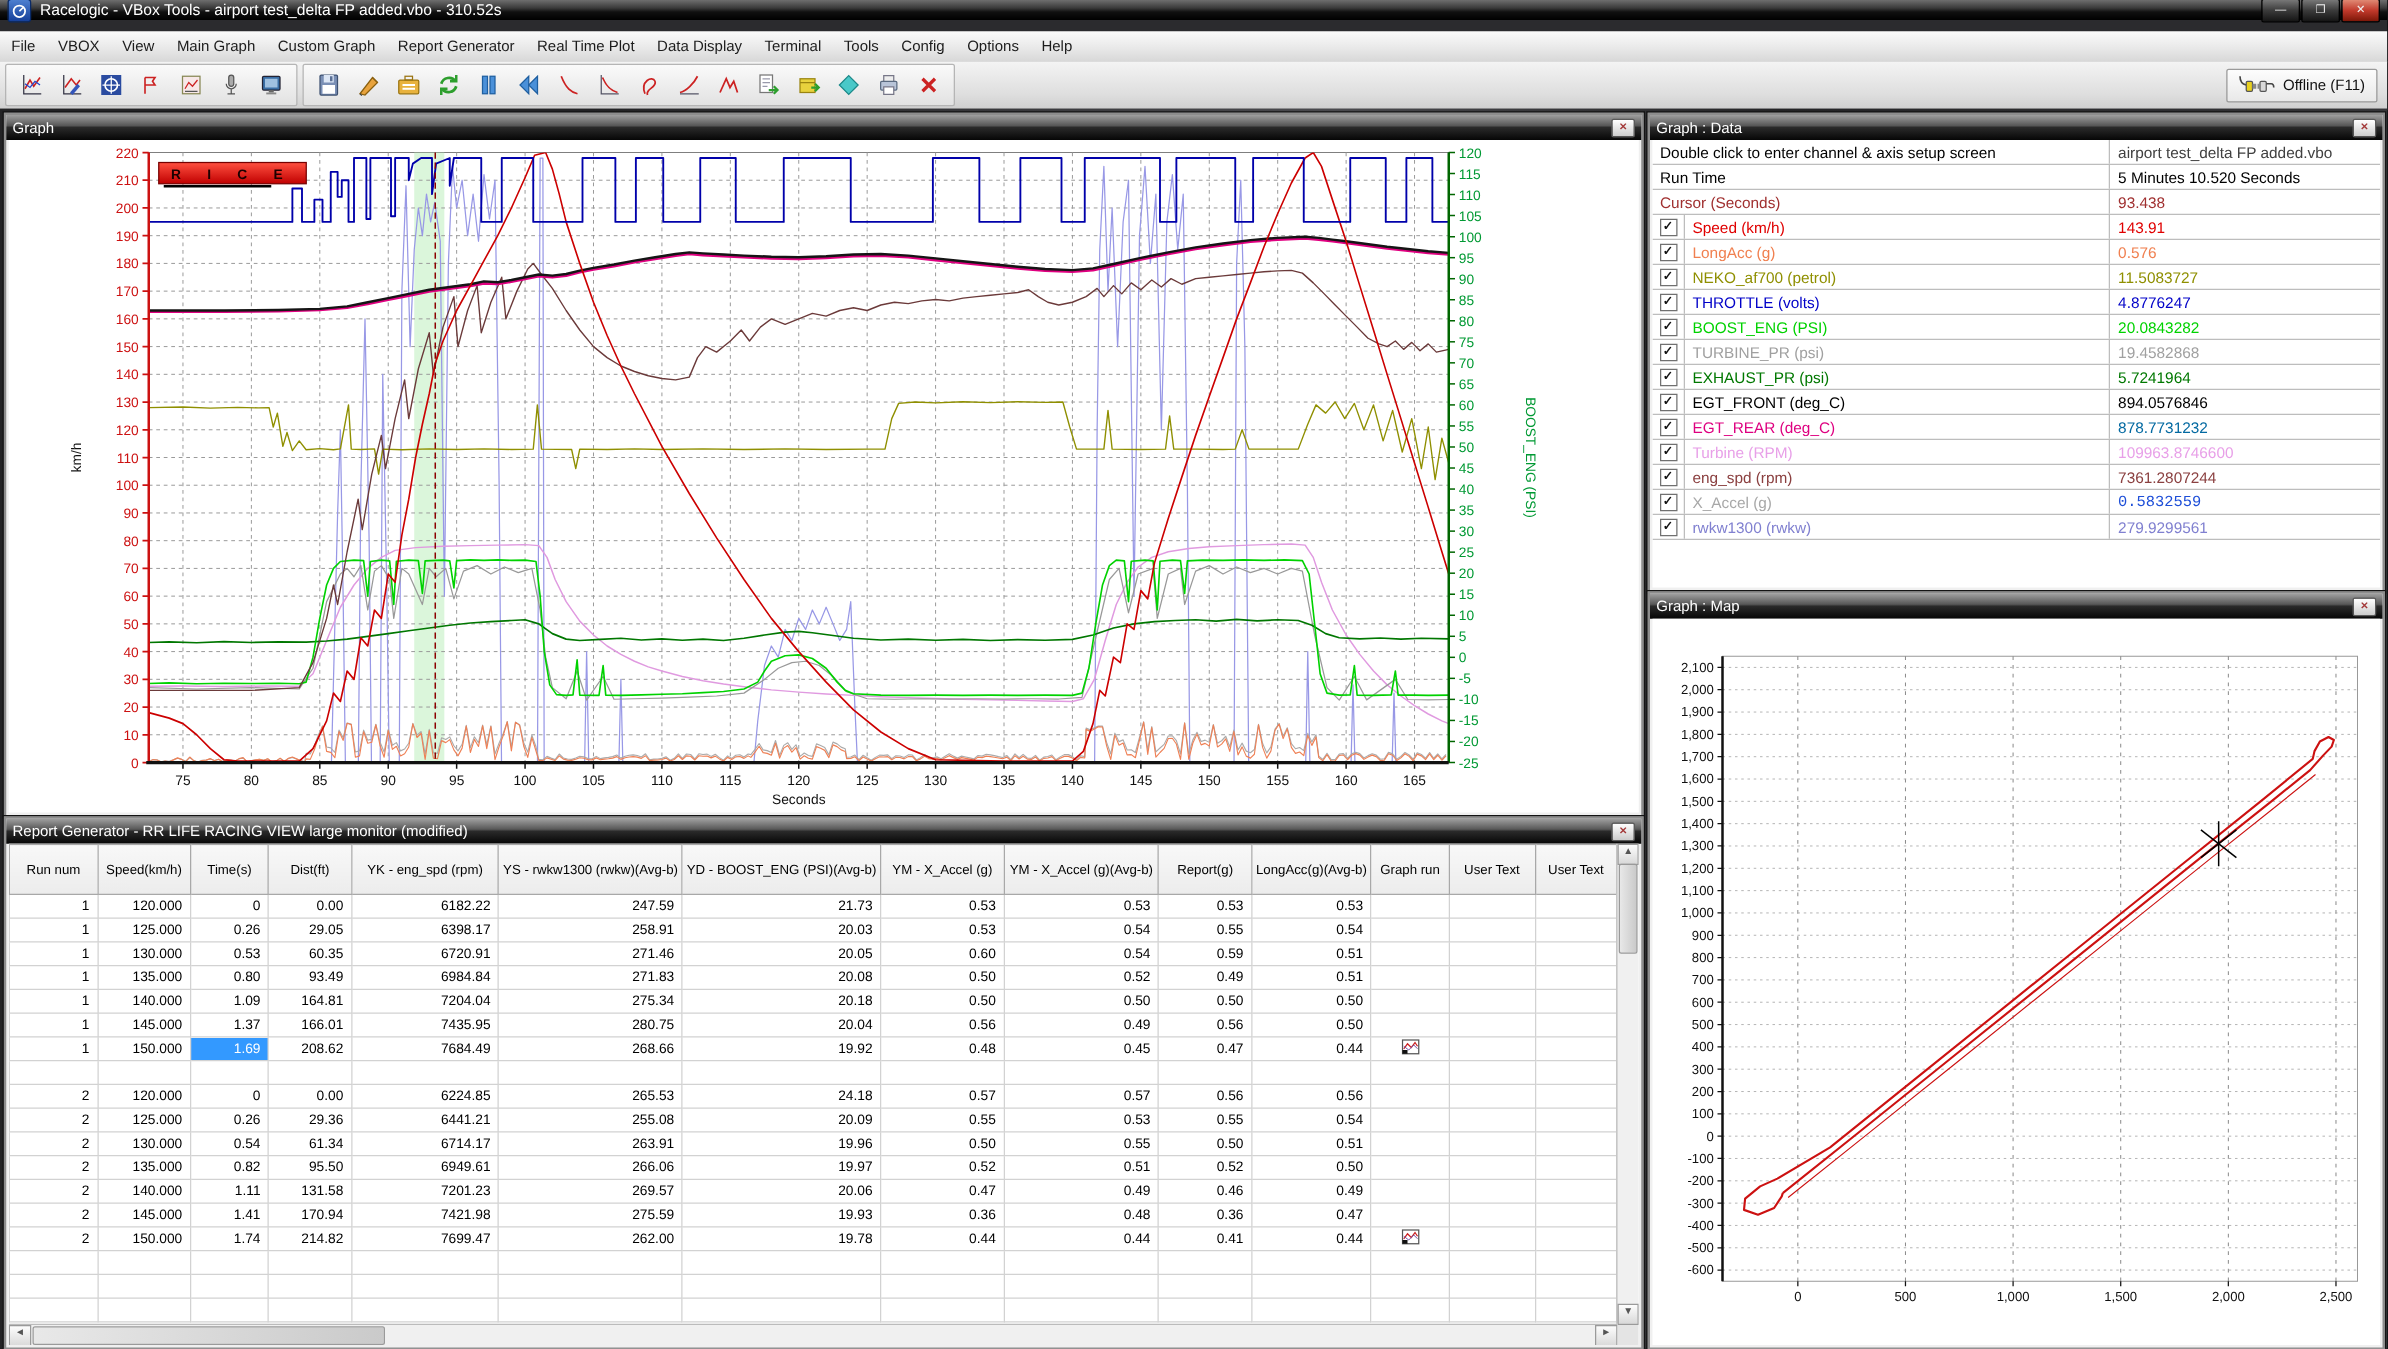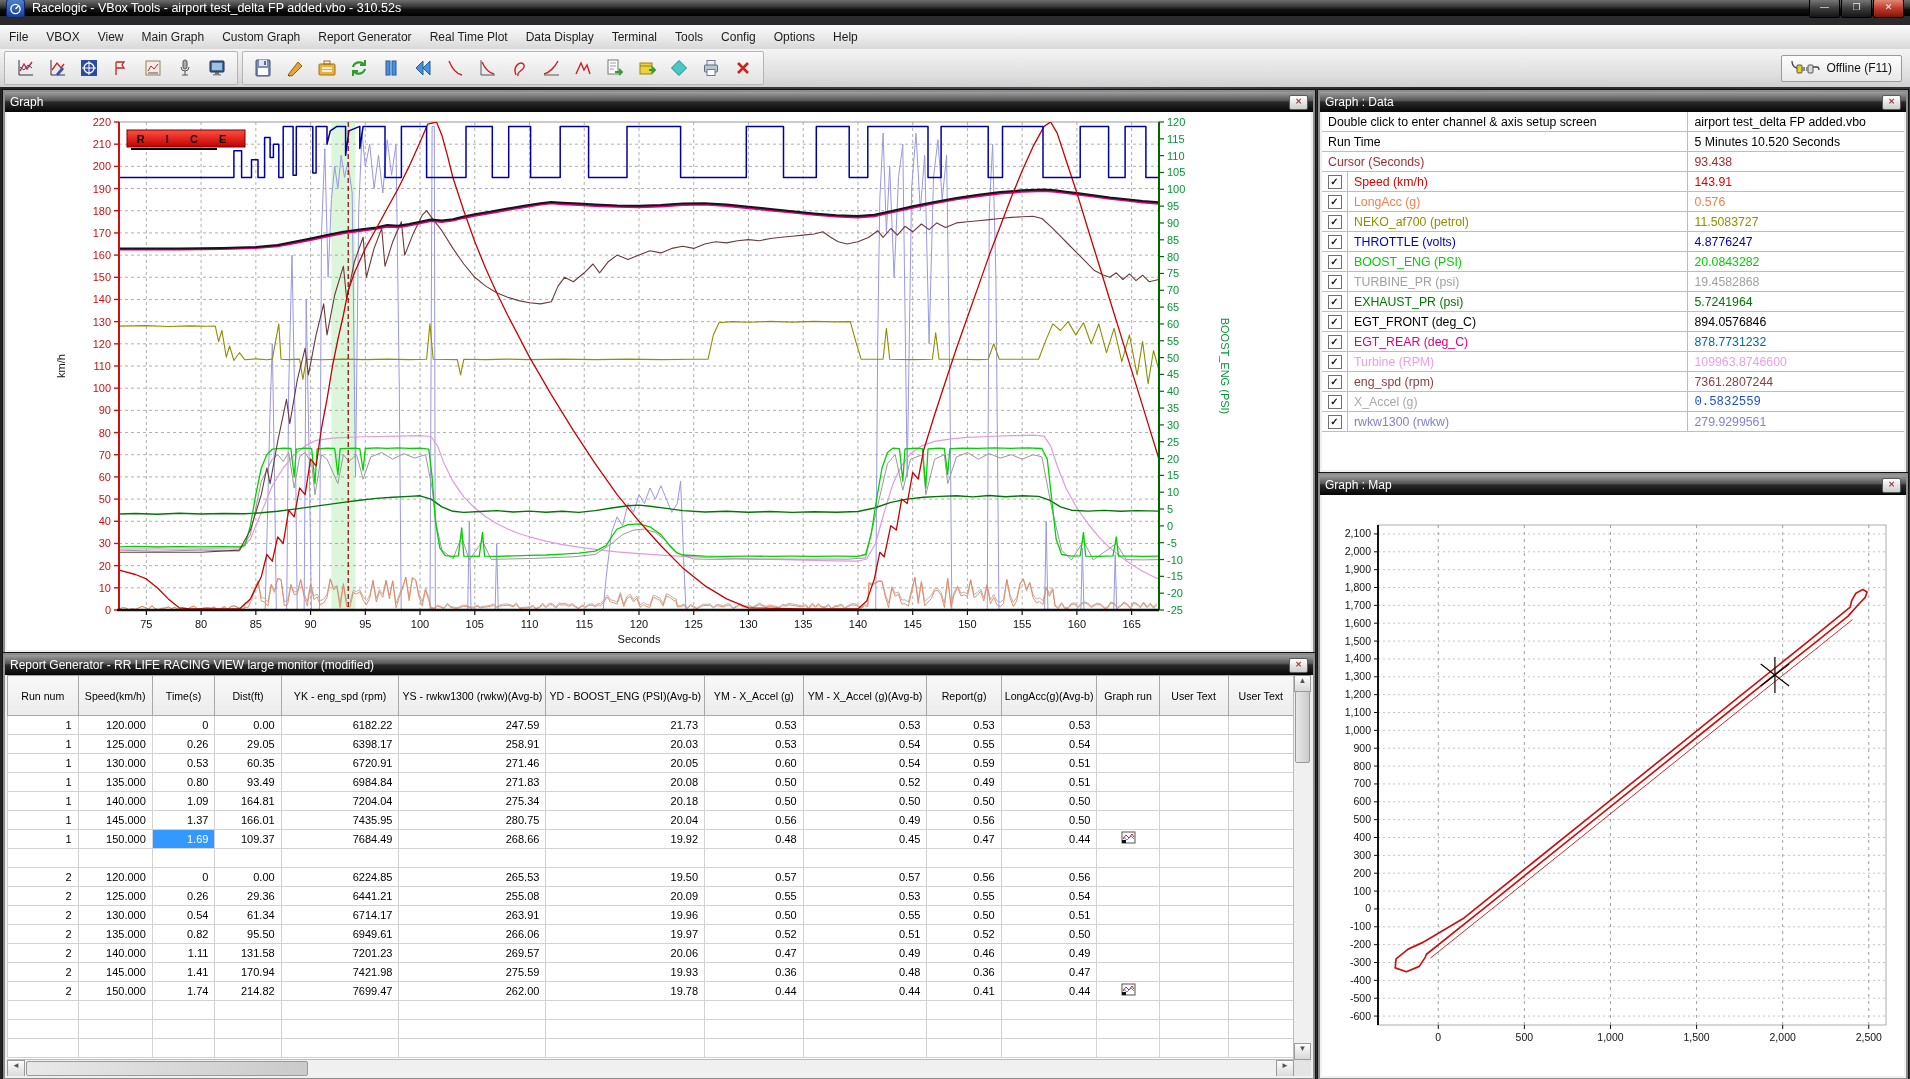--- a/index.html
+++ b/index.html
@@ -634,21 +634,21 @@
                   <td>0.56</td>
                   <td>0.50</td>
                   <td class="icon-cell"></td>
                   <td></td>
                   <td></td>
                 </tr>
                 <tr>
                   <td>1</td>
                   <td>150.000</td>
                   <td class="hl">1.69</td>
-                  <td>109.37</td>
+                  <td>208.62</td>
                   <td>7684.49</td>
                   <td>268.66</td>
                   <td>19.92</td>
                   <td>0.48</td>
                   <td>0.45</td>
                   <td>0.47</td>
                   <td>0.44</td>
                   <td class="icon-cell"><svg width="15" height="14" viewBox="0 0 15 14">
                       <rect x="1" y="1" width="13" height="11" fill="#fff" stroke="#555"></rect>
                       <path d="M2 8 L5 4 L8 7 L11 3 L13 6" stroke="#cc2222" fill="none"></path>
@@ -674,21 +674,21 @@
                   <td>&nbsp;</td>
                   <td>&nbsp;</td>
                 </tr>
                 <tr>
                   <td>2</td>
                   <td>120.000</td>
                   <td>0</td>
                   <td>0.00</td>
                   <td>6224.85</td>
                   <td>265.53</td>
-                  <td>19.50</td>
+                  <td>24.18</td>
                   <td>0.57</td>
                   <td>0.57</td>
                   <td>0.56</td>
                   <td>0.56</td>
                   <td class="icon-cell"></td>
                   <td></td>
                   <td></td>
                 </tr>
                 <tr>
                   <td>2</td>
@@ -857,21 +857,21 @@
     </div>
 
     <div class="panel" id="data-panel" style="left:1318px;top:3px;width:586px;height:380px;">
       <div class="ptitle">
         <span>Graph : Data</span>
         <span class="pclose">✕</span>
       </div>
       <div class="pbody" style="background:#fff;">
         <div class="drow">
           <span class="dlabel">Double click to enter channel &amp; axis setup screen</span>
-          <span class="dval" style="color:#000000;">airport test_delta FP added.vbo</span>
+          <span class="dval" style="color:#404040;">airport test_delta FP added.vbo</span>
         </div>
         <div id="data-rows">
             <div class="drow">
               <span class="dlabel" style="color: rgb(0, 0, 0);">Run Time</span>
               <span class="dval" style="color: rgb(0, 0, 0);">5 Minutes 10.520 Seconds</span>
             </div>
             <div class="drow">
               <span class="dlabel" style="color: rgb(160, 48, 48);">Cursor (Seconds)</span>
               <span class="dval" style="color: rgb(160, 48, 48);">93.438</span>
             </div>

